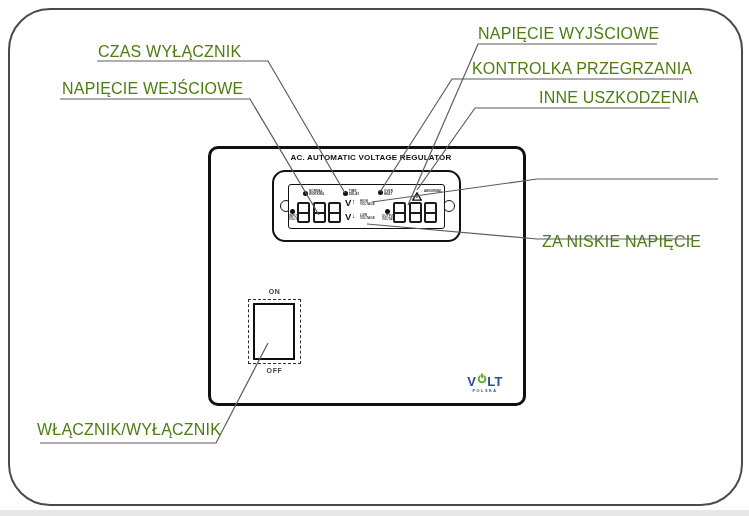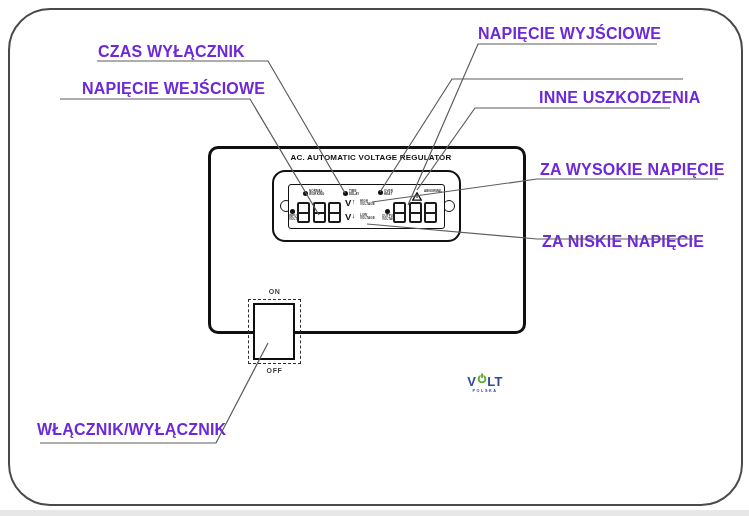--- a/index.html
+++ b/index.html
@@ -3,25 +3,25 @@
 <meta charset="utf-8">
 <style>
   html,body{margin:0;padding:0;background:#fff;}
   .stage{position:relative;width:749px;height:516px;background:#fff;overflow:hidden;
          font-family:"Liberation Sans","DejaVu Sans",sans-serif;}
   .frame{position:absolute;left:8px;top:8px;width:731px;height:494px;
          border:2px solid #4a4a4a;border-radius:42px;background:#fff;}
   .bottom-strip{position:absolute;left:0;bottom:0;width:749px;height:6px;background:#e7e7e7;}
 
   
-  .callout{position:absolute;font-size:16px;font-weight:700;color:#6d28d9;
+  .callout{position:absolute;font-size:16px;font-weight:400;color:#4d7c0f;
            white-space:nowrap;letter-spacing:0.2px;line-height:14px;}
 
   
-  .device{position:absolute;left:208px;top:146px;width:318px;height:188px;
+  .device{position:absolute;left:208px;top:146px;width:318px;height:260px;
           border:3px solid #101010;border-radius:10px;background:#fff;box-sizing:border-box;}
   .device-title{position:absolute;left:50px;top:4px;width:220px;text-align:center;
                 font-size:8px;font-weight:700;color:#111;letter-spacing:0.2px;}
 
   .panel{position:absolute;left:61px;top:21px;width:189px;height:72px;
          border:2.5px solid #111;border-radius:13px;background:#fff;box-sizing:border-box;}
   .hole{position:absolute;width:12px;height:12px;border:1.6px solid #111;border-radius:50%;
         background:#fff;box-sizing:border-box;}
   .hole.left{left:6px;top:28px;}
   .hole.right{left:169px;top:28px;}
@@ -62,24 +62,24 @@
 
   .leaders{position:absolute;left:0;top:0;pointer-events:none;}
 </style>
 </head>
 <body>
 
 <div class="stage">
   <div class="frame"></div>
 
   <div class="callout" style="left:98px;top:45px;">CZAS WYŁĄCZNIK</div>
-  <div class="callout" style="left:62px;top:82px;margin-left:20px;">NAPIĘCIE WEJŚCIOWE</div>
+  <div class="callout" style="left:62px;top:82px;">NAPIĘCIE WEJŚCIOWE</div>
   <div class="callout" style="left:478px;top:27px;">NAPIĘCIE WYJŚCIOWE</div>
+  <div class="callout" style="left:472px;top:62px;">KONTROLKA PRZEGRZANIA</div>
   <div class="callout" style="left:539px;top:91px;">INNE USZKODZENIA</div>
-  <div class="callout" style="left:540px;top:163px;">ZA WYSOKIE NAPIĘCIE</div>
   <div class="callout" style="left:542px;top:223px;margin-top:12px;">ZA NISKIE NAPIĘCIE</div>
   <div class="callout" style="left:37px;top:423px;">WŁĄCZNIK/WYŁĄCZNIK</div>
 
   <div class="device">
     <div class="device-title">AC. AUTOMATIC VOLTAGE REGULATOR</div>
 
     <div class="panel">
       <div class="hole left"></div>
       <div class="hole right"></div>
 

